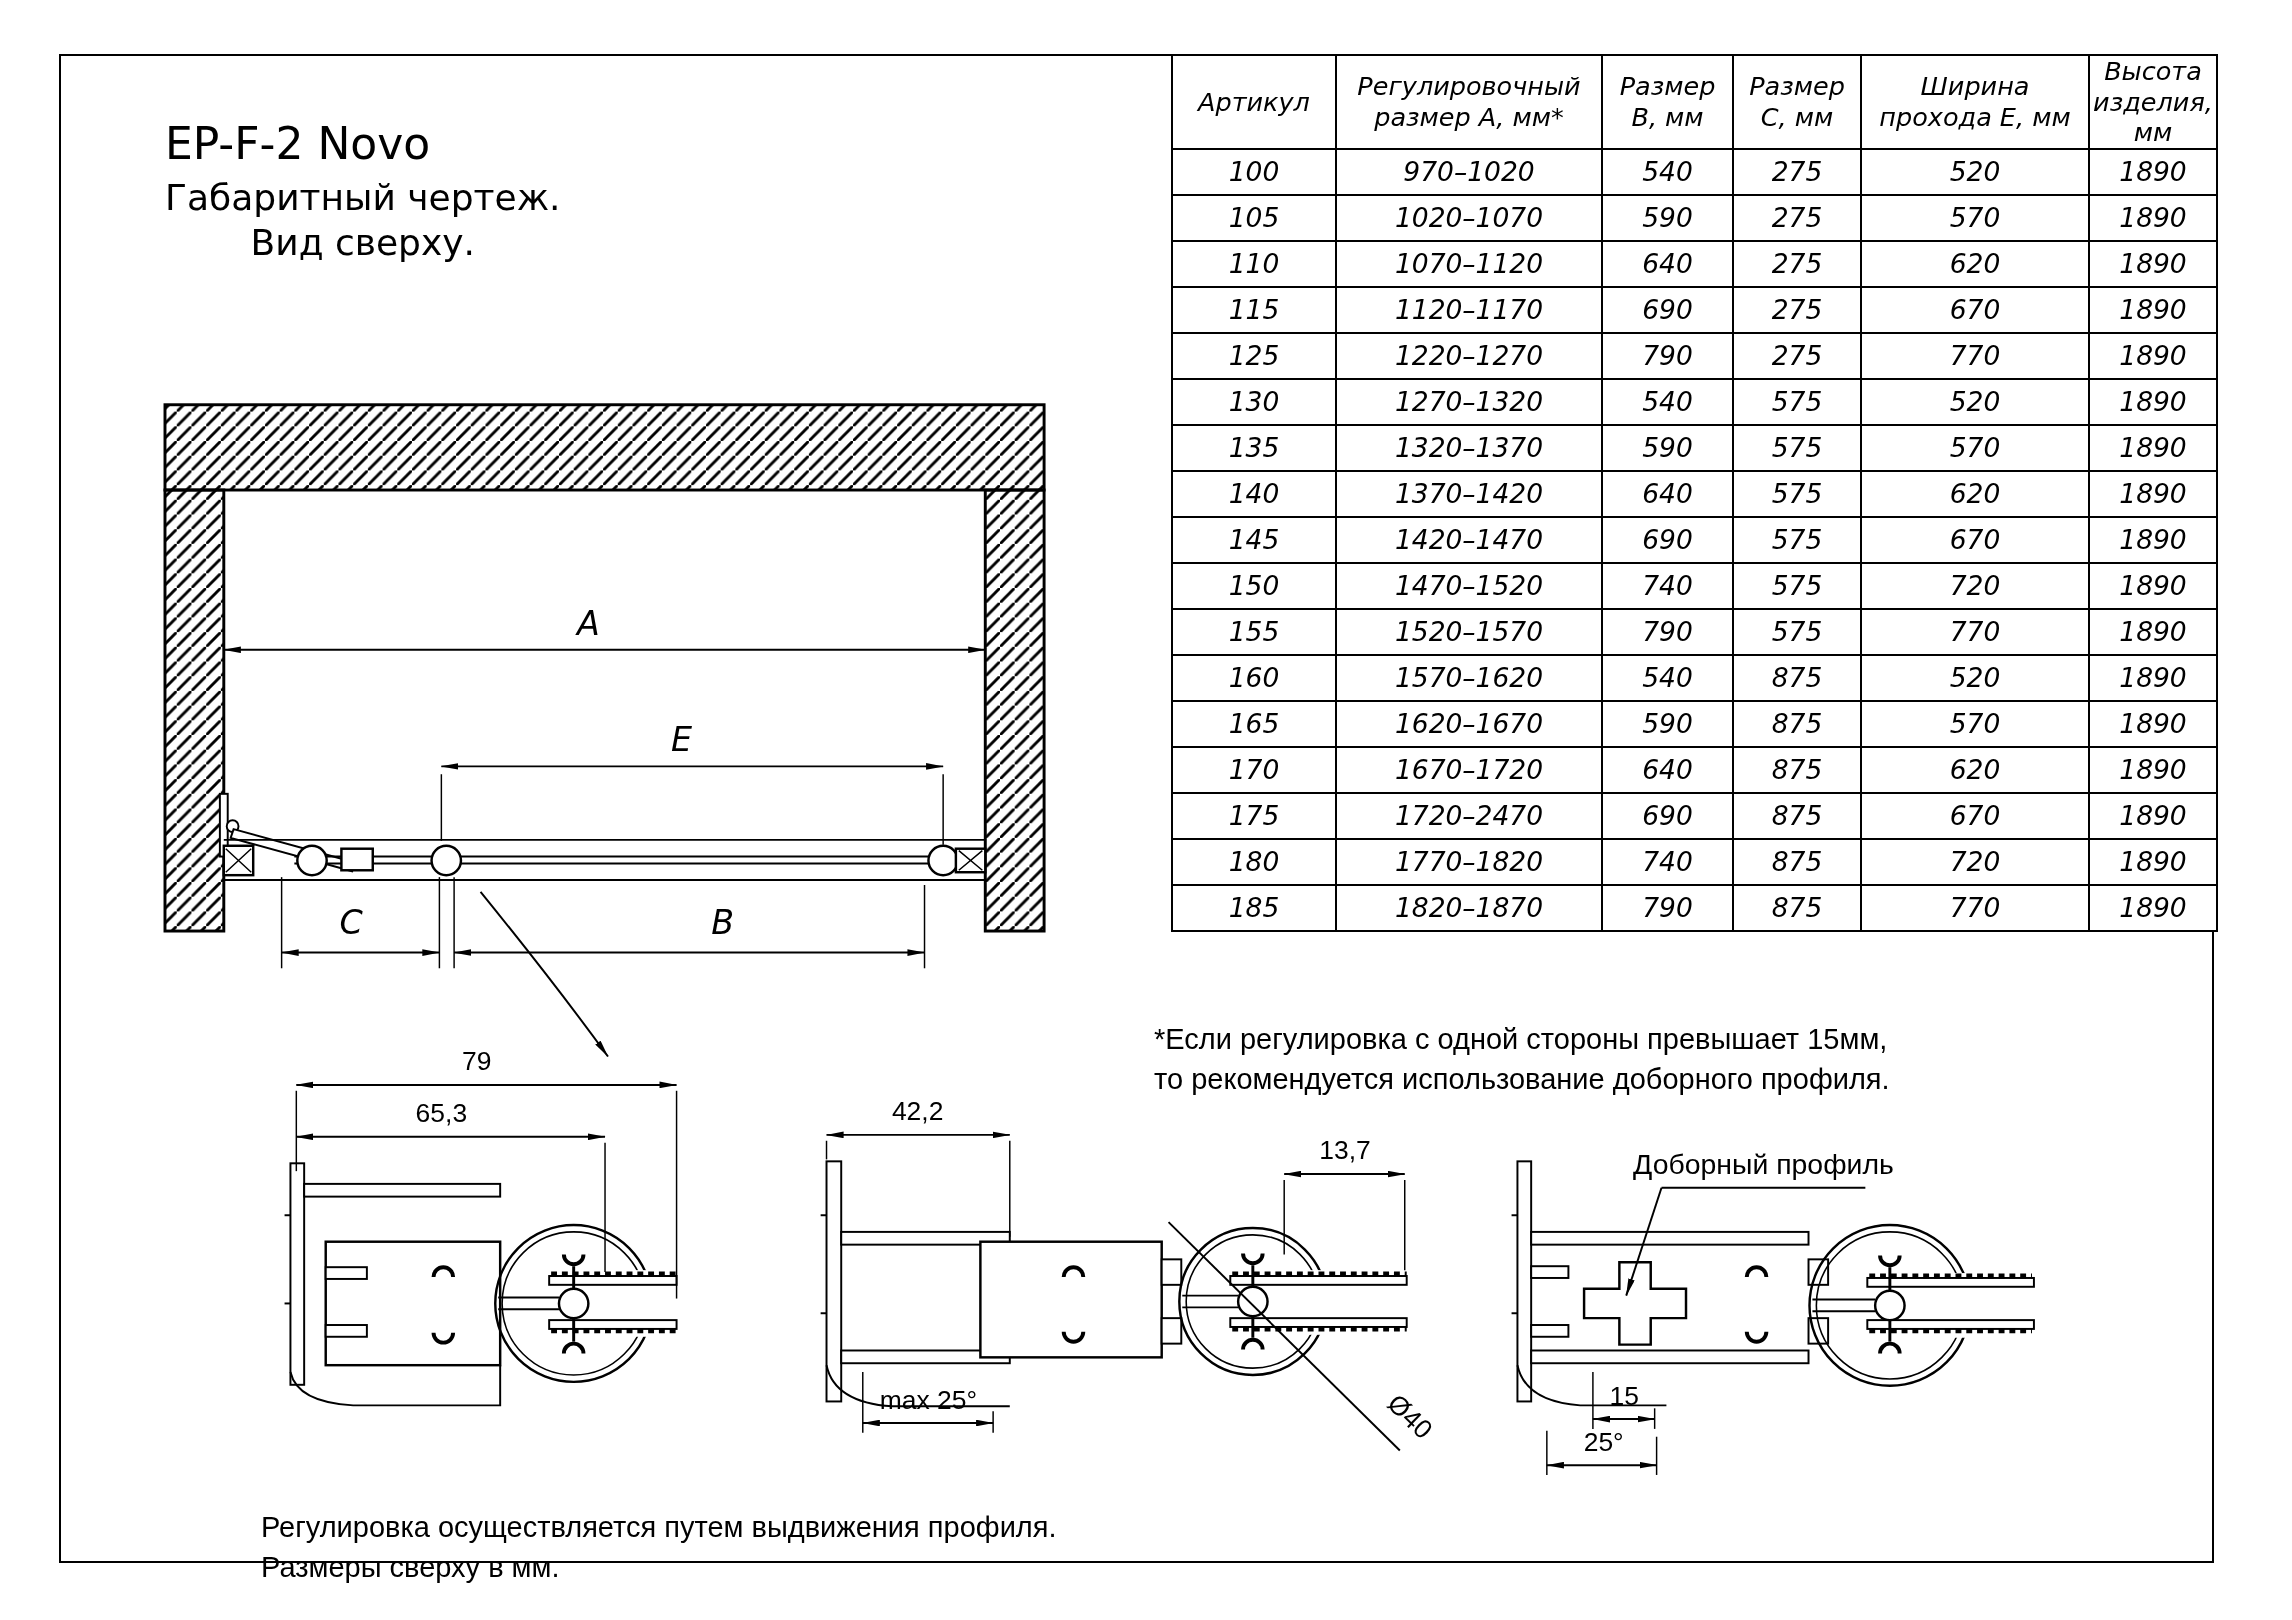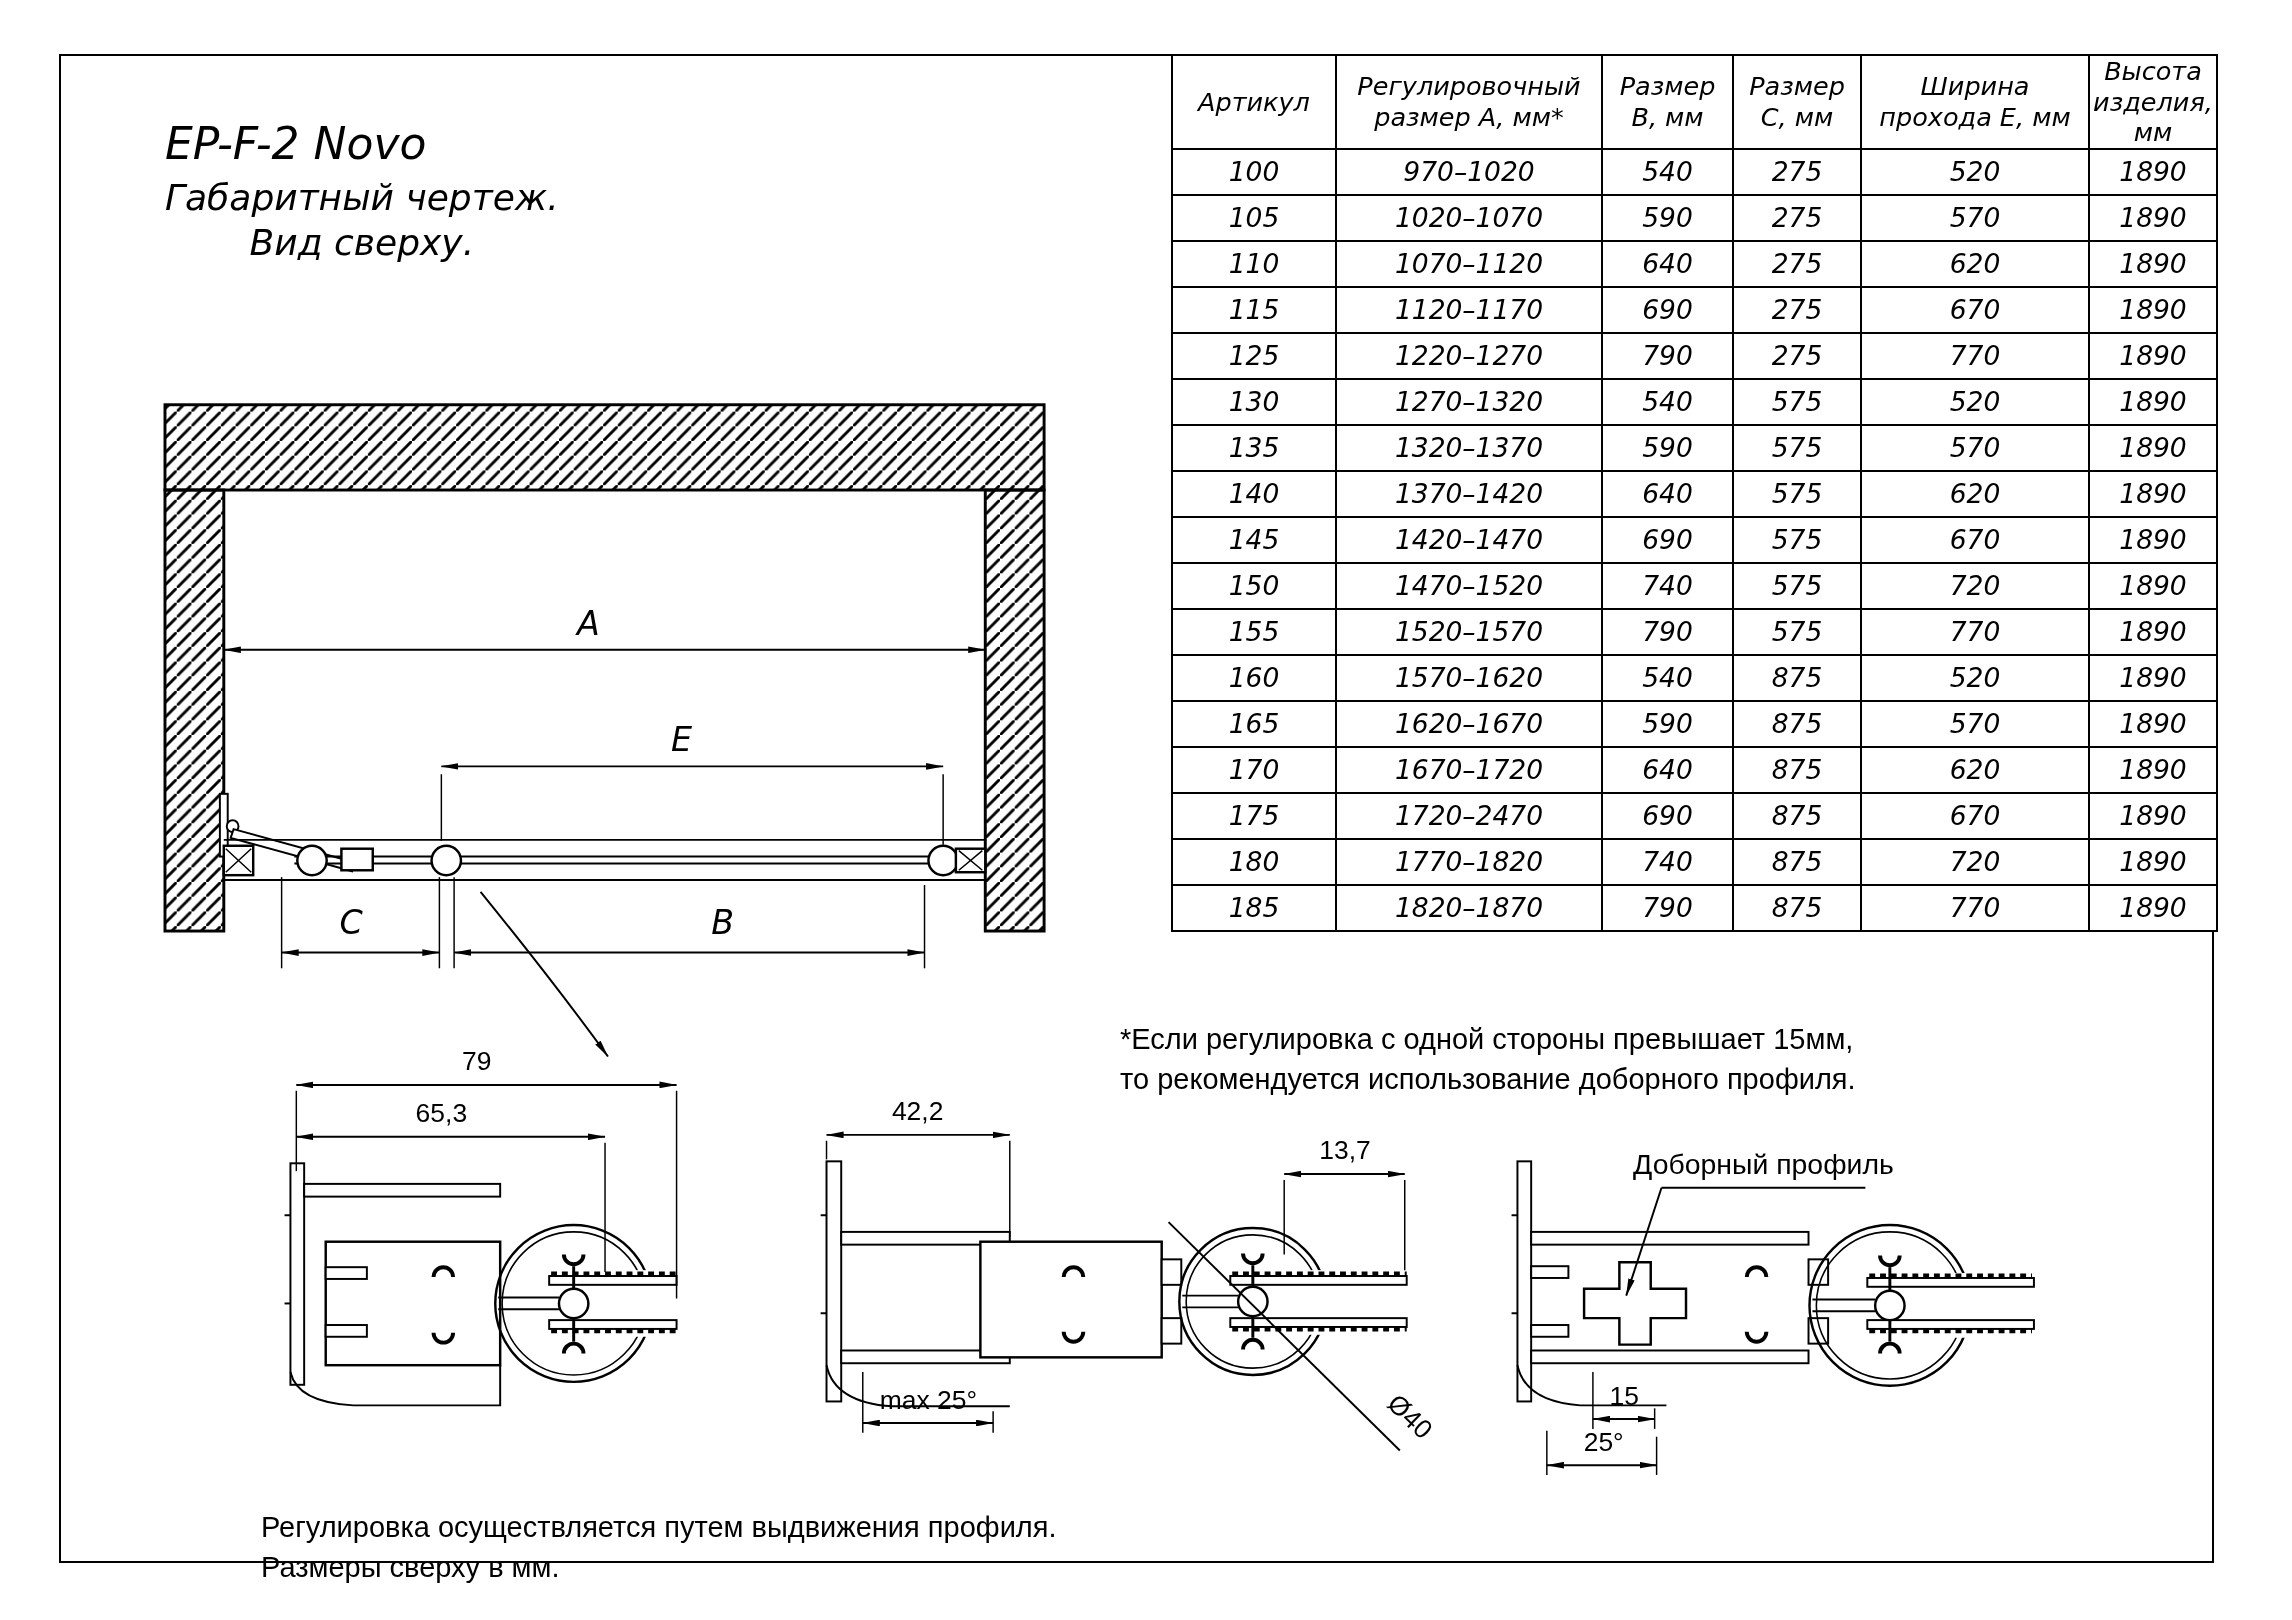--- a/index.html
+++ b/index.html
@@ -1,31 +1,31 @@
 <!DOCTYPE html>
 <html><head>
 <meta charset="utf-8">
 <style>
   html,body{margin:0;padding:0;background:#fff;}
   .sheet{position:relative;width:2293px;height:1620px;background:#ffffff;overflow:hidden;
          font-family:"Liberation Sans",sans-serif;color:#000;}
   .frame{position:absolute;left:59px;top:54px;width:2155px;height:1509px;
          border:2.9px solid #000;box-sizing:border-box;}
   .title-block{position:absolute;left:165px;top:122px;font-family:"DejaVu Sans",sans-serif;
-         font-style:italic;line-height:1.0;}
+         line-height:1.0;}
   .title-model{font-size:44px;margin:0 0 13.7px 0;}
   .title-sub{font-size:36px;margin:9.8px 0 0 0;text-align:center;}
   svg.drawing{position:absolute;left:0;top:0;}
   table.spec{position:absolute;left:1171px;top:54px;width:1046px;border-collapse:collapse;
          table-layout:fixed;border:2.9px solid #000;background:#fff;}
   table.spec th,table.spec td{border:2px solid #000;text-align:center;vertical-align:middle;
          font-family:"DejaVu Sans",sans-serif;font-style:italic;font-weight:normal;padding:0;}
   table.spec th{font-size:25.5px;height:90px;white-space:pre-line;line-height:1.2;}
   table.spec td{font-size:26.5px;height:44px;}
-  .footnote{position:absolute;left:1120px;top:1019px;font-size:29px;line-height:40px;}
+  .footnote{position:absolute;left:1154px;top:1019px;font-size:29px;line-height:40px;}
   .notes{position:absolute;left:261px;top:1507px;font-size:29px;line-height:40px;}
   .dimBig{font-family:"DejaVu Sans",sans-serif;font-style:italic;font-size:34px;}
   .dimSm{font-family:"Liberation Sans",sans-serif;font-size:27px;}
   .lbl{font-family:"Liberation Sans",sans-serif;font-size:29px;}
 </style>
 </head>
 <body>
 
 <div class="sheet">
 

